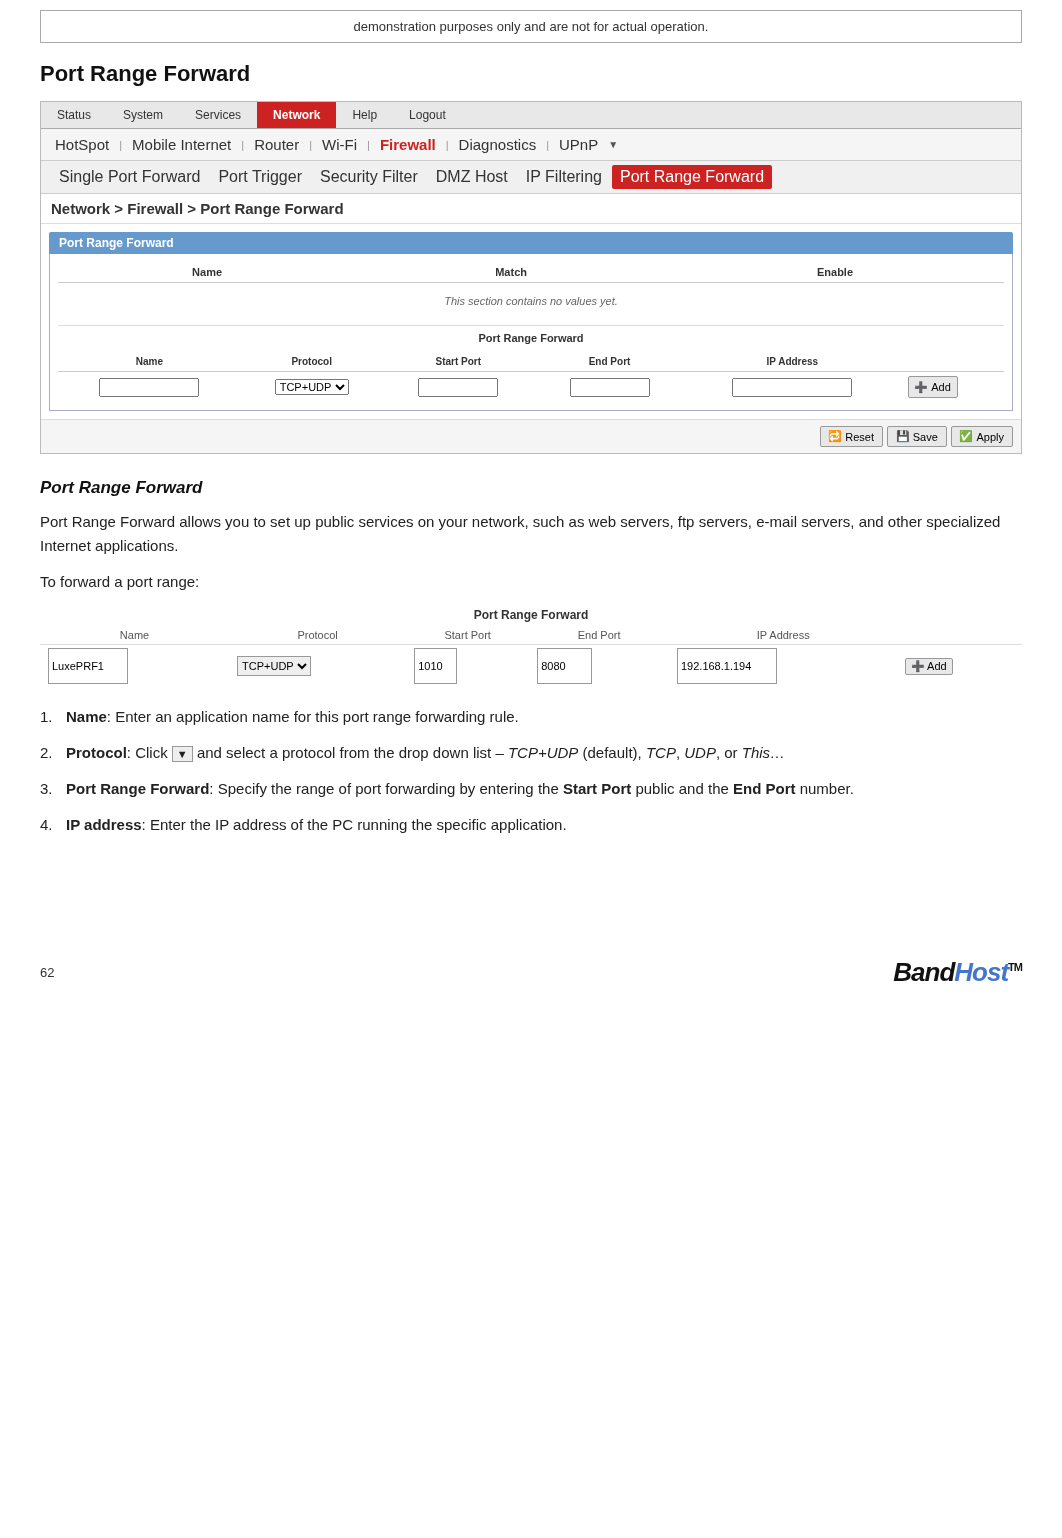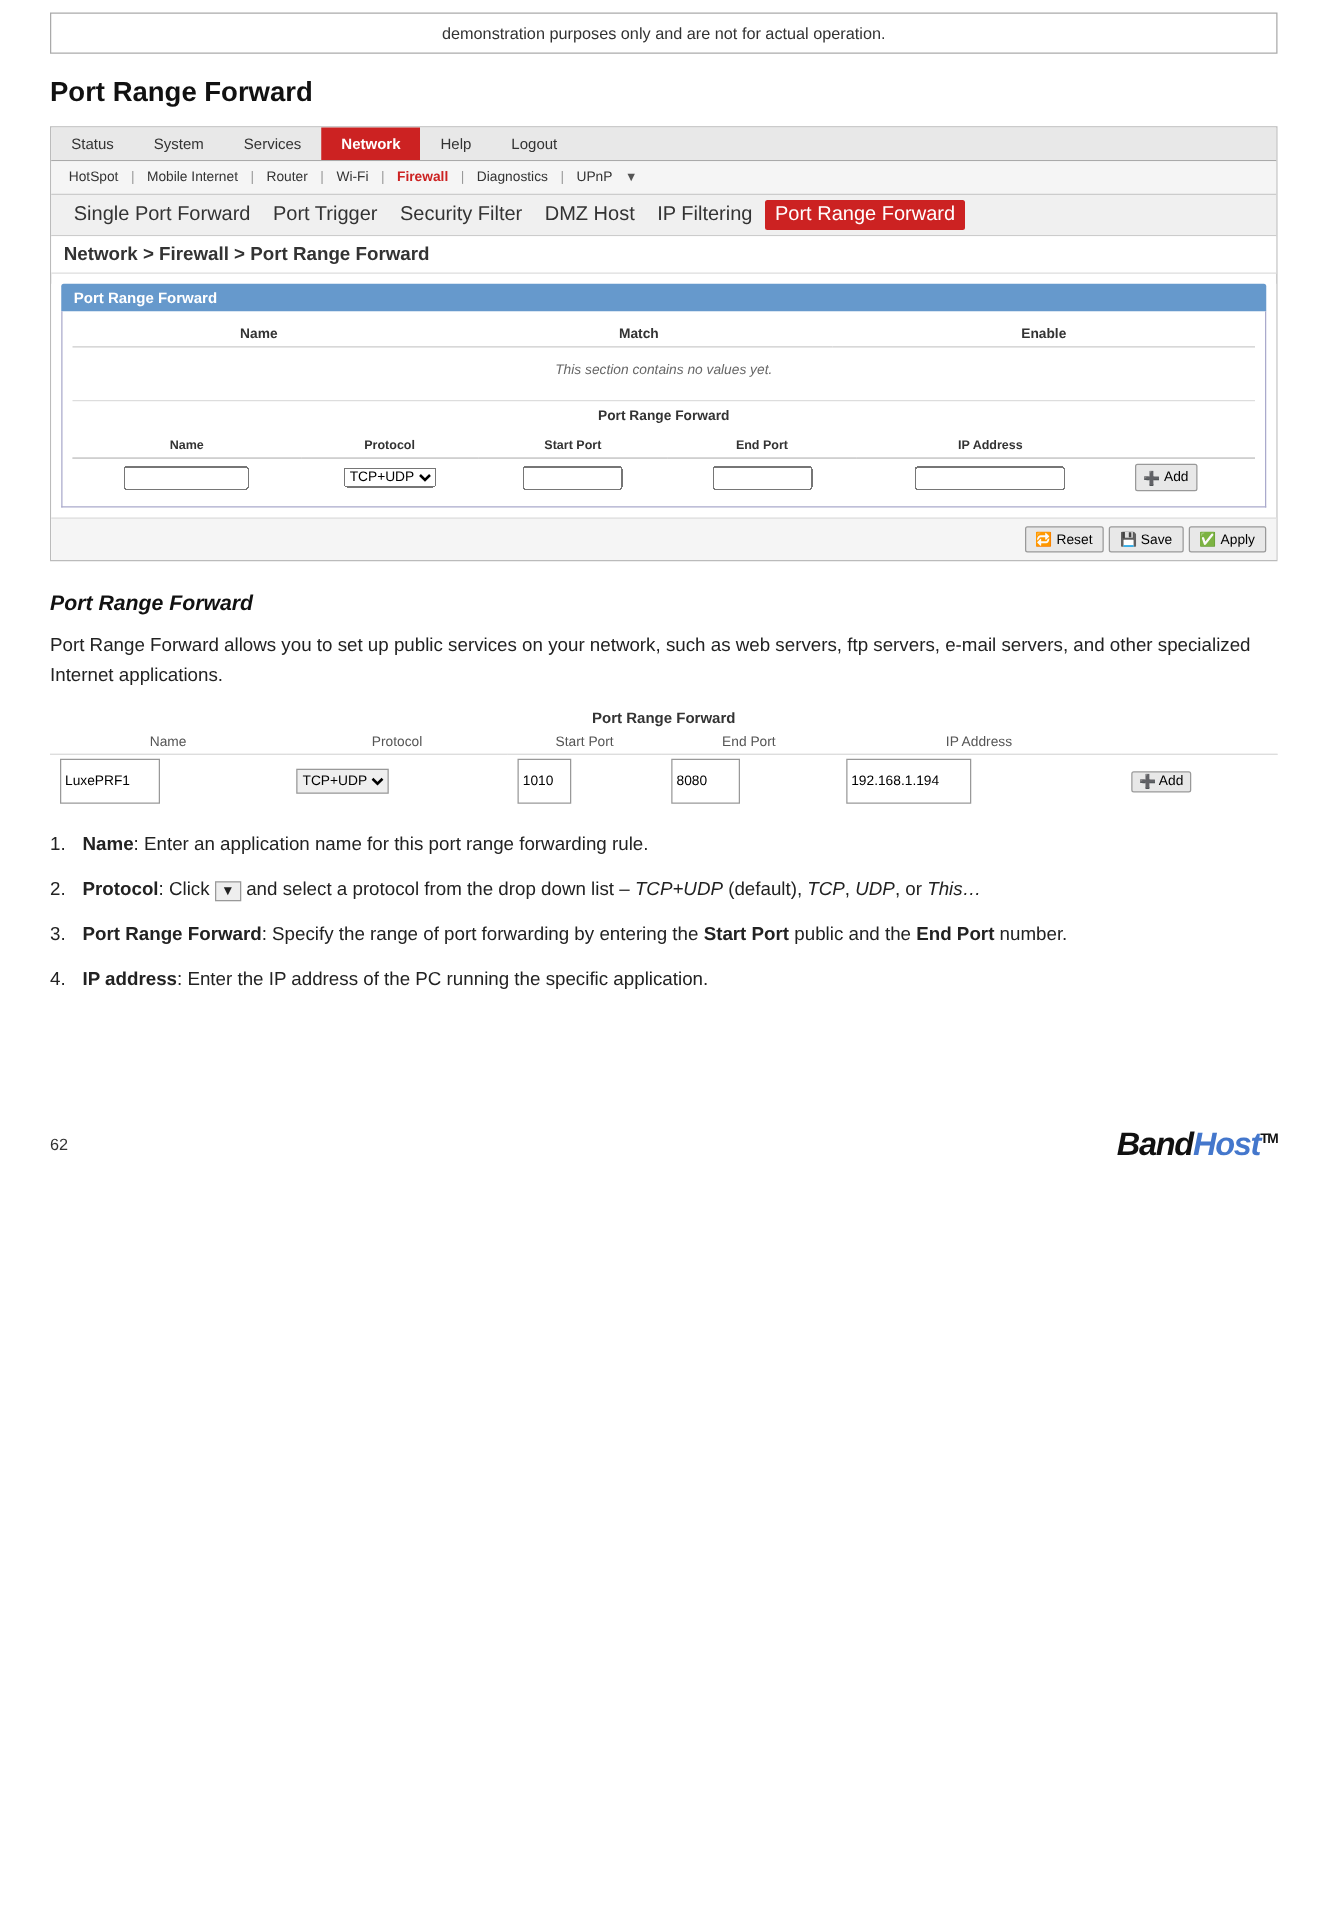--- a/index.html
+++ b/index.html
@@ -62,21 +62,21 @@
     .sub-nav {
       background: #f5f5f5;
       display: flex;
       align-items: center;
       padding: 5px 10px;
       border-bottom: 1px solid #ccc;
       flex-wrap: wrap;
       gap: 4px;
     }
     .sub-nav-item {
-      font-size: 11px;
+      font-size: 15px;
       color: #333;
       cursor: pointer;
       padding: 2px 4px;
     }
     .sub-nav-separator {
       color: #999;
       font-size: 11px;
       margin: 0 2px;
     }
     .sub-nav-item.active {
@@ -303,21 +303,21 @@
     .list-content b {
       font-weight: bold;
     }
     .list-content i {
       font-style: italic;
     }
 
     
     .footer {
       position: relative;
-      margin-top: 44px;
+      margin-top: 60px;
       padding: 8px 40px;
       display: flex;
       align-items: center;
       justify-content: space-between;
     }
     .page-number {
       font-size: 13px;
       color: #333;
     }
     .brand-logo {
@@ -475,20 +475,21 @@
         </button>
       </div>
     </div>
   </div>
 
   <div class="desc-section">
     <div class="desc-title">Port Range Forward</div>
 
     <p class="desc-paragraph">Port Range Forward allows you to set up public services on your network, such as web servers, ftp servers, e-mail servers, and other specialized Internet applications.</p>
 
+    <p class="desc-paragraph">To forward a port range:</p>
 
     <div class="example-table-wrapper">
       <div class="example-table-title">Port Range Forward</div>
       <table class="example-table">
         <thead>
           <tr>
             <th>Name</th>
             <th>Protocol</th>
             <th>Start Port</th>
             <th>End Port</th>

